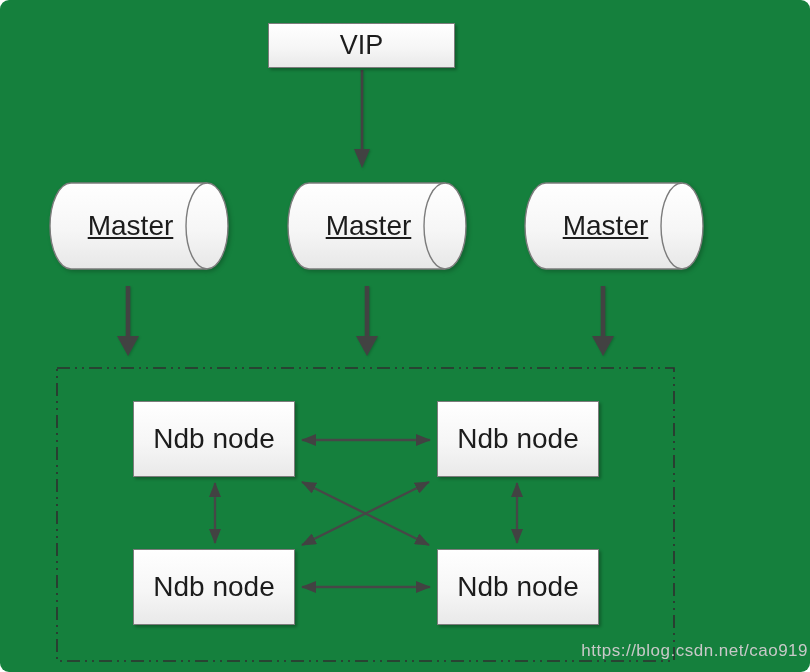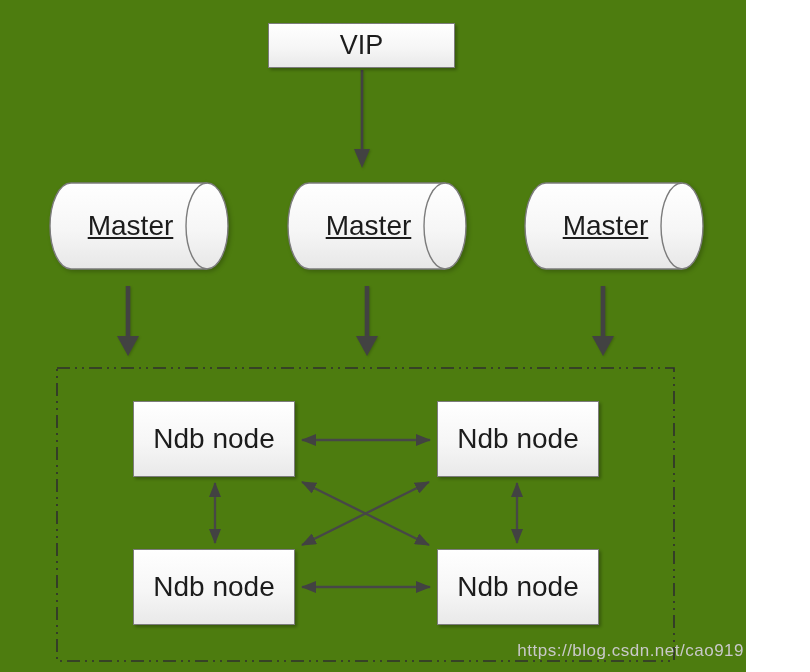--- a/index.html
+++ b/index.html
@@ -4,22 +4,23 @@
 <style>
   html,body{margin:0;padding:0;}
   body{
     width:810px;height:672px;
     background:#ffffff;
     font-family:"Liberation Sans", sans-serif;
     overflow:hidden;
   }
   .canvas{
     position:relative;
-    width:746px;height:672px;
-    background:#4d7c0f;
+    width:810px;height:672px;
+    background:#15803d;
+    border-radius:9px;
   }
   .canvas svg{position:absolute;left:0;top:0;}
 
   
   .rect-node{
     position:absolute;
     box-sizing:border-box;
     border:1px solid #7c7c7c;
     background:linear-gradient(180deg,#ffffff 0%,#f6f6f6 55%,#e9e9e9 100%);
     box-shadow:2px 2px 3px rgba(0,0,0,0.28);

